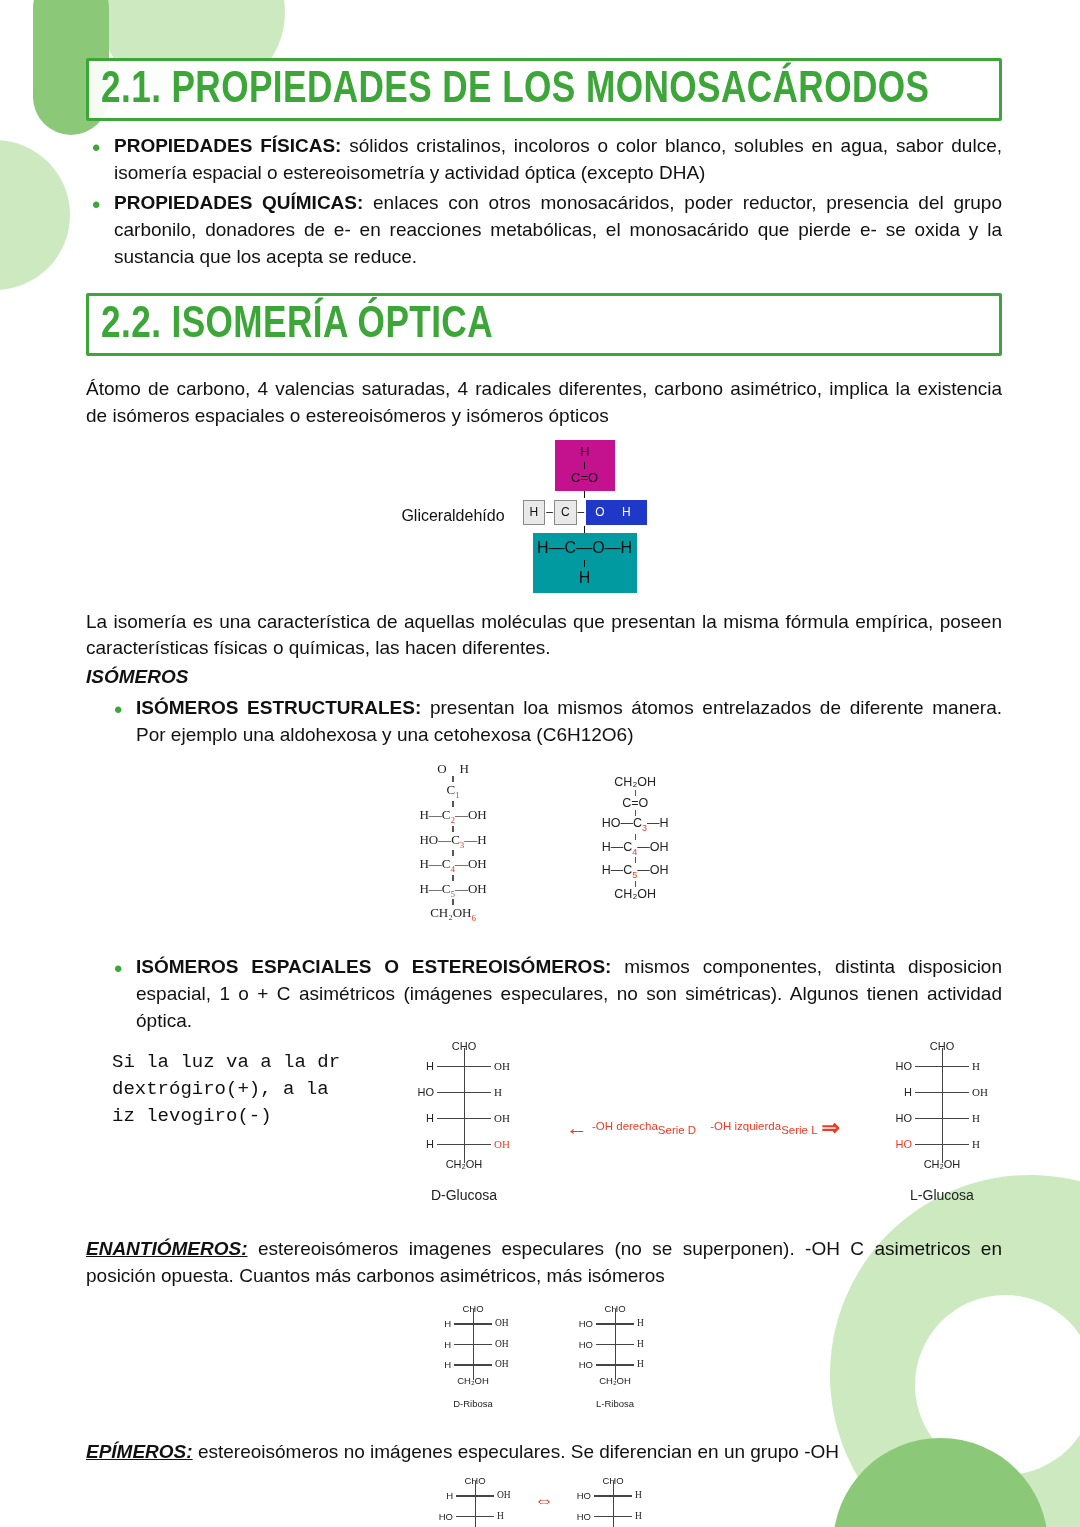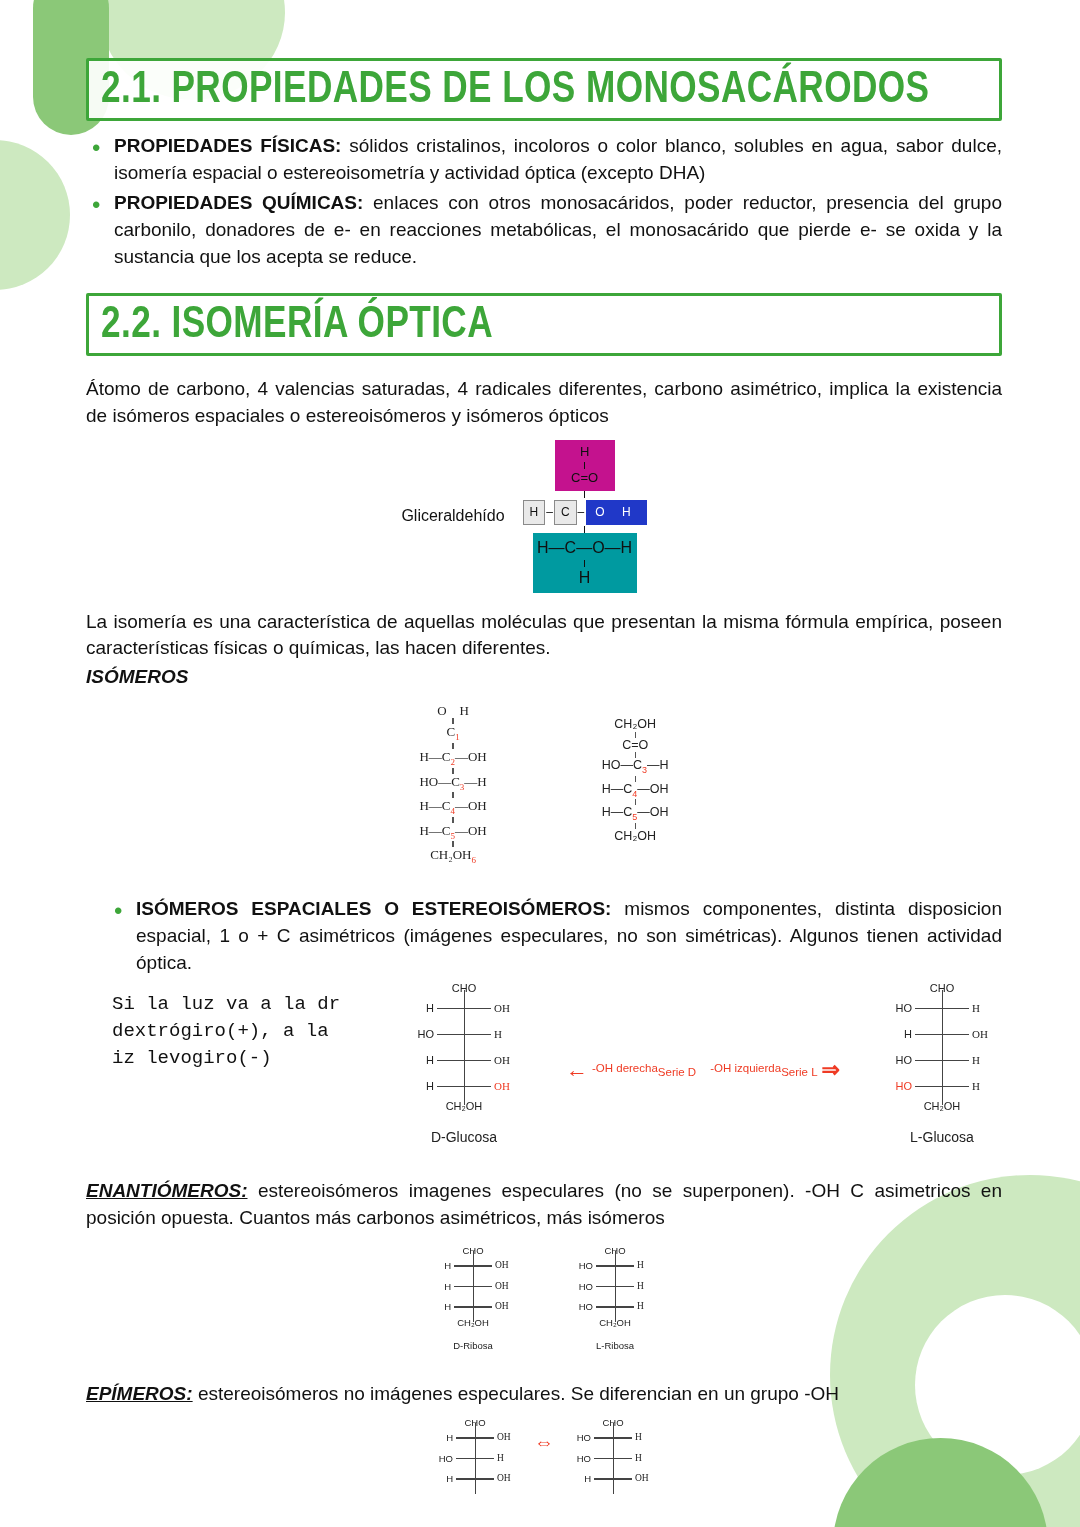--- a/index.html
+++ b/index.html
@@ -144,20 +144,26 @@
           <span>H—C—O—H</span>
           <span class="g-vline"></span>
           <span>H</span>
         </div>
       </div>
     </div>
 
     <p class="para" style="margin-bottom:2px">La isomería es una característica de aquellas moléculas que presentan la misma fórmula empírica, poseen características físicas o químicas, las hacen diferentes.</p>
     <p class="iso-label">ISÓMEROS</p>
 
+    <ul class="bullets lvl2">
+      <li class="bullet">
+        <span class="b-lead">ISÓMEROS ESTRUCTURALES:</span>
+        <span>presentan loa mismos átomos entrelazados de diferente manera. Por ejemplo una aldohexosa y una cetohexosa (C6H12O6)</span>
+      </li>
+    </ul>
 
     <div class="hex-row">
       <div class="chain">
           <div class="c-row"><span>O&nbsp;&nbsp;&nbsp;&nbsp;H</span></div>
           <div class="c-link"></div>
           <div class="c-row"><span>C</span><span class="sub red">1</span></div>
           <div class="c-link"></div>
           <div class="c-row"><span>H—C</span><span class="sub red">2</span><span>—OH</span></div>
           <div class="c-link"></div>
           <div class="c-row"><span>HO—C</span><span class="sub red">3</span><span>—H</span></div>

